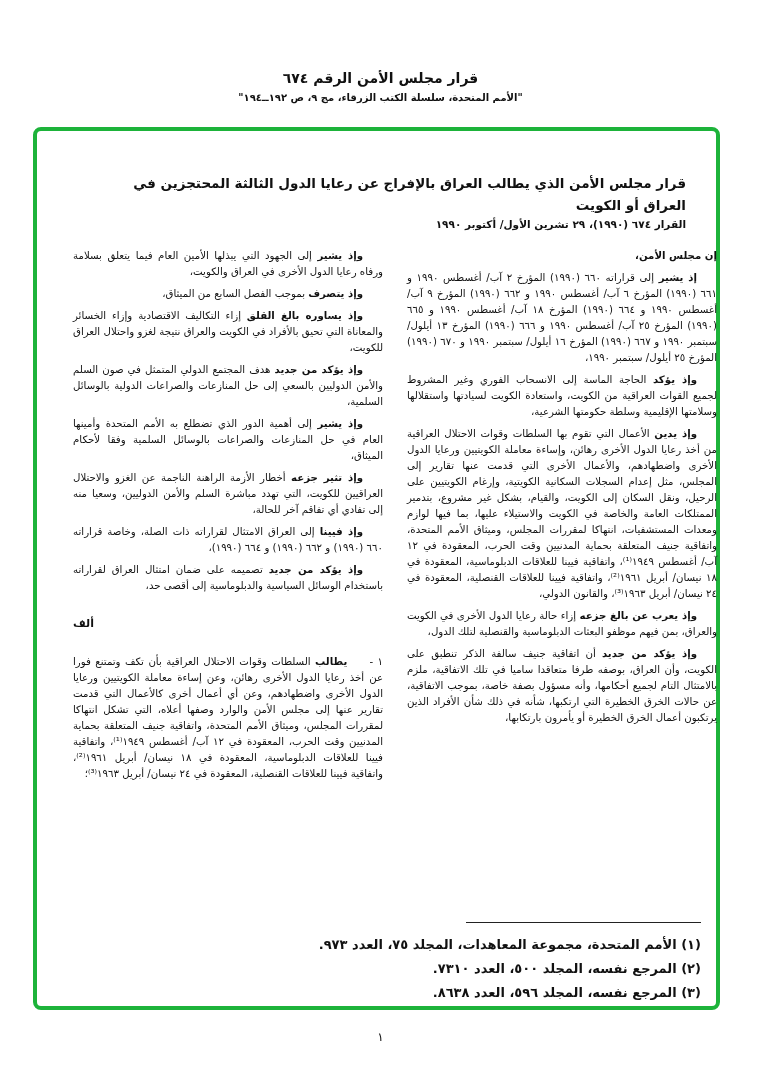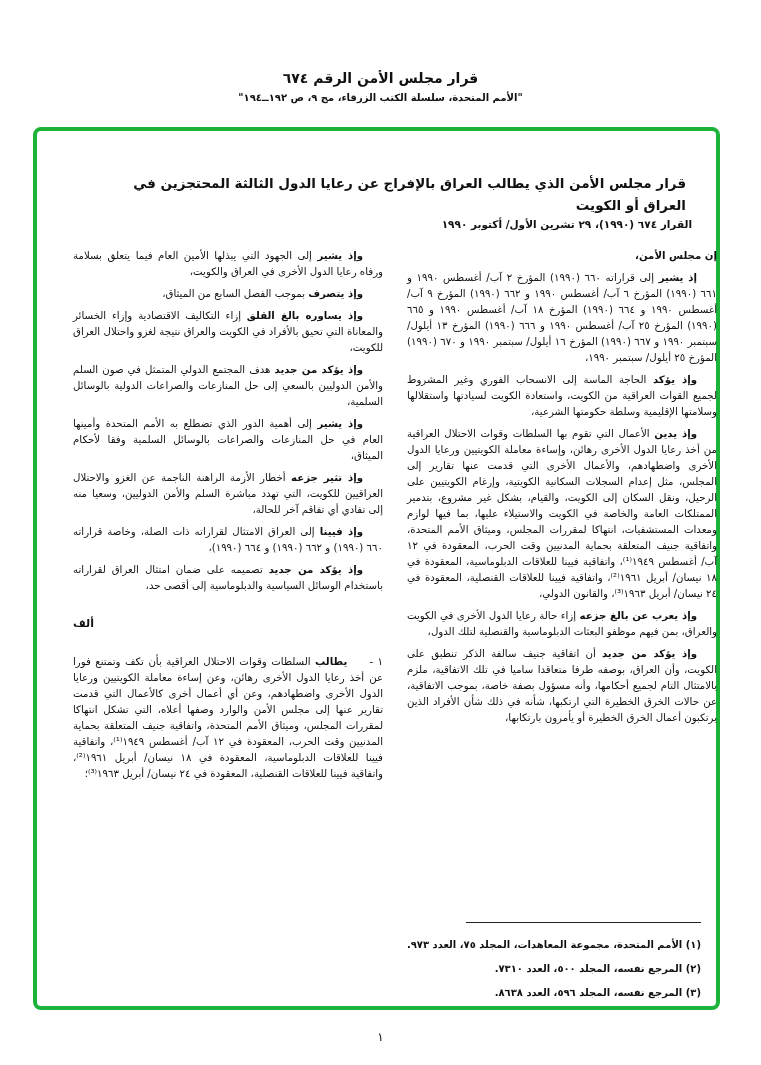--- a/index.html
+++ b/index.html
@@ -9,30 +9,30 @@
     }
     .rtl { direction: rtl; }
     .page-header { position: absolute; top: 70px; left: 0; width: 761px; text-align: center; }
     .page-title { font-size: 14px; font-weight: bold; margin: 0; }
     .page-source { font-size: 10px; font-weight: bold; margin-top: 6px; }
     .frame {
       position: absolute; left: 33px; top: 127px; width: 679px; height: 875px;
       border: 4px solid #1db33a; border-radius: 8px;
     }
     .doc-title { position: absolute; top: 172px; right: 75px; width: 560px; font-size: 13.5px; font-weight: bold; line-height: 22px; }
-    .resolution-line { position: absolute; top: 218px; right: 69px; font-size: 10.5px; font-weight: bold; }
+    .resolution-line { position: absolute; top: 218px; right: 75px; font-size: 10.5px; font-weight: bold; }
     .col { position: absolute; font-size: 10.2px; line-height: 16px; text-align: justify; }
     .col-right { top: 248px; right: 44px; width: 310px; }
     .col-left { top: 248px; right: 378px; width: 310px; }
     .para { margin: 0 0 6px 0; text-indent: 20px; }
     .para.noindent { text-indent: 0; }
     .para b { font-weight: bold; }
     .section-title { text-align: left; font-weight: bold; margin: 22px 0 22px 0; font-size: 11px; }
     .footnote-rule { position: absolute; top: 922px; right: 60px; width: 235px; border-top: 1.5px solid #222; }
-    .footnotes { position: absolute; top: 933px; right: 60px; width: 400px; font-size: 10px; font-weight: bold; line-height: 24px; }
+    .footnotes { position: absolute; top: 933px; right: 60px; width: 400px; font-size: 13px; font-weight: bold; line-height: 24px; }
     .fn { display: block; }
     .page-number { position: absolute; top: 1030px; left: 0; width: 761px; text-align: center; font-size: 12px; }
   </style>
 </head>
 <body>
 
 <div class="page-header rtl">
   <h1 class="page-title">قرار مجلس الأمن الرقم ٦٧٤</h1>
   <div class="page-source">"الأمم المتحدة، سلسلة الكتب الزرقاء، مج ٩، ص ١٩٢ــ١٩٤"</div>
 </div>

